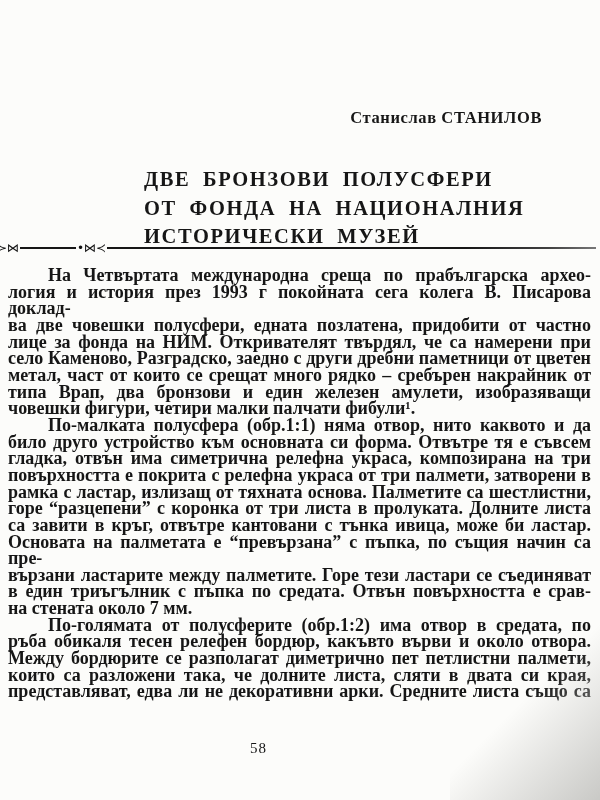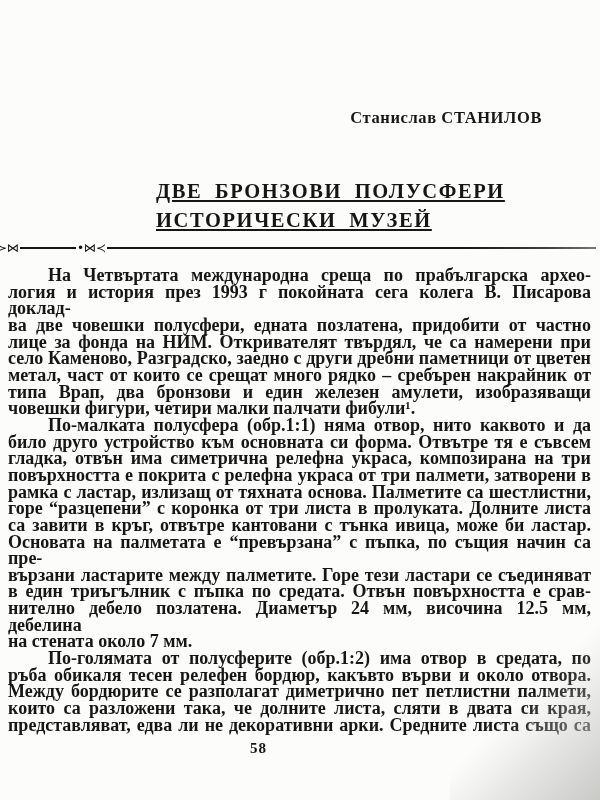--- a/index.html
+++ b/index.html
@@ -6,23 +6,23 @@
   .page{
     position:relative;width:600px;height:800px;margin:0 auto;
     background:#fcfcfa;overflow:hidden;
     font-family:"Liberation Serif", serif;color:#161616;
   }
   .author{
     position:absolute;top:108px;right:58px;
     font-size:16.5px;font-weight:bold;letter-spacing:.6px;white-space:nowrap;
   }
   .title{
-    position:absolute;top:161px;left:140px;margin:16px;
+    position:absolute;top:161px;left:140px;margin:4px;
     font-size:20.5px;line-height:28.5px;font-weight:bold;
-    letter-spacing:1.6px;word-spacing:6px;text-decoration:underline;
+    letter-spacing:1.6px;word-spacing:6px;
   }
   .title span{display:block;}
   .divider{position:absolute;top:240px;left:0;width:600px;height:16px;}
   .divider .rule{
     position:absolute;top:7px;left:0;width:596px;height:2px;
     background:linear-gradient(90deg,#161616 0%,#161616 78%,#404040 92%,#777 100%);
   }
   .orn{
     position:absolute;top:1px;font-family:"DejaVu Sans",sans-serif;
     font-size:12px;line-height:14px;color:#111;background:#fcfcfa;padding:0 1px;
@@ -31,37 +31,38 @@
   .orn2{left:76px;}
   .body-text{
     position:absolute;top:267px;left:8px;width:583px;
     font-size:18px;line-height:16.65px;font-weight:bold;
   }
   .line{white-space:nowrap;}
   .line.justify{white-space:normal;text-align:justify;text-align-last:justify;}
   .line.indent{padding-left:40px;}
   .page-number{
     position:absolute;top:740px;left:250px;
-    font-size:15px;font-weight:bold;letter-spacing:1px;
+    font-size:15px;font-weight:normal;letter-spacing:1px;
   }
   .corner-shade{
     position:absolute;right:0;bottom:0;width:150px;height:190px;
     background:linear-gradient(315deg,#c9c9c6 0%,rgba(201,201,198,0) 52%);
     pointer-events:none;
   }
 </style>
 </head>
 <body>
 
 <div class="page">
 
   <div class="author">Станислав СТАНИЛОВ</div>
 
   <h1 class="title">
     <span>ДВЕ БРОНЗОВИ ПОЛУСФЕРИ</span>
+    <span>ОТ ФОНДА НА НАЦИОНАЛНИЯ</span>
     <span>ИСТОРИЧЕСКИ МУЗЕЙ</span>
   </h1>
 
   <div class="divider">
     <div class="rule"></div>
     <span class="orn orn1">≻⋈</span>
     <span class="orn orn2">•⋈≺</span>
   </div>
 
   <div class="body-text">
@@ -76,21 +77,20 @@
       <div class="line indent justify">По-малката полусфера (обр.1:1) няма отвор, нито каквото и да</div>
       <div class="line justify">било друго устройство към основната си форма. Отвътре тя е съвсем</div>
       <div class="line justify">гладка, отвън има симетрична релефна украса, композирана на три</div>
       <div class="line justify">повърхността е покрита с релефна украса от три палмети, затворени в</div>
       <div class="line justify">рамка с ластар, излизащ от тяхната основа. Палметите са шестлистни,</div>
       <div class="line justify">горе “разцепени” с коронка от три листа в пролуката. Долните листа</div>
       <div class="line justify">са завити в кръг, отвътре кантовани с тънка ивица, може би ластар.</div>
       <div class="line justify">Основата на палметата е “превързана” с пъпка, по същия начин са пре-</div>
       <div class="line justify">вързани ластарите между палметите. Горе тези ластари се съединяват</div>
       <div class="line justify">в един триъгълник с пъпка по средата. Отвън повърхността е срав-</div>
-      <div class="line justify">нително дебело позлатена. Диаметър 24 мм, височина 12.5 мм, дебелина</div>
       <div class="line">на стената около 7 мм.</div>
       <div class="line indent justify">По-голямата от полусферите (обр.1:2) има отвор в средата, по</div>
       <div class="line justify">ръба обикаля тесен релефен бордюр, какъвто върви и около отвора.</div>
       <div class="line justify">Между бордюрите се разполагат диметрично пет петлистни палмети,</div>
       <div class="line justify">които са разложени така, че долните листа, сляти в двата си края,</div>
       <div class="line justify">представляват, едва ли не декоративни арки. Средните листа също са</div>
     </div>
 
   <div class="page-number">58</div>
 

